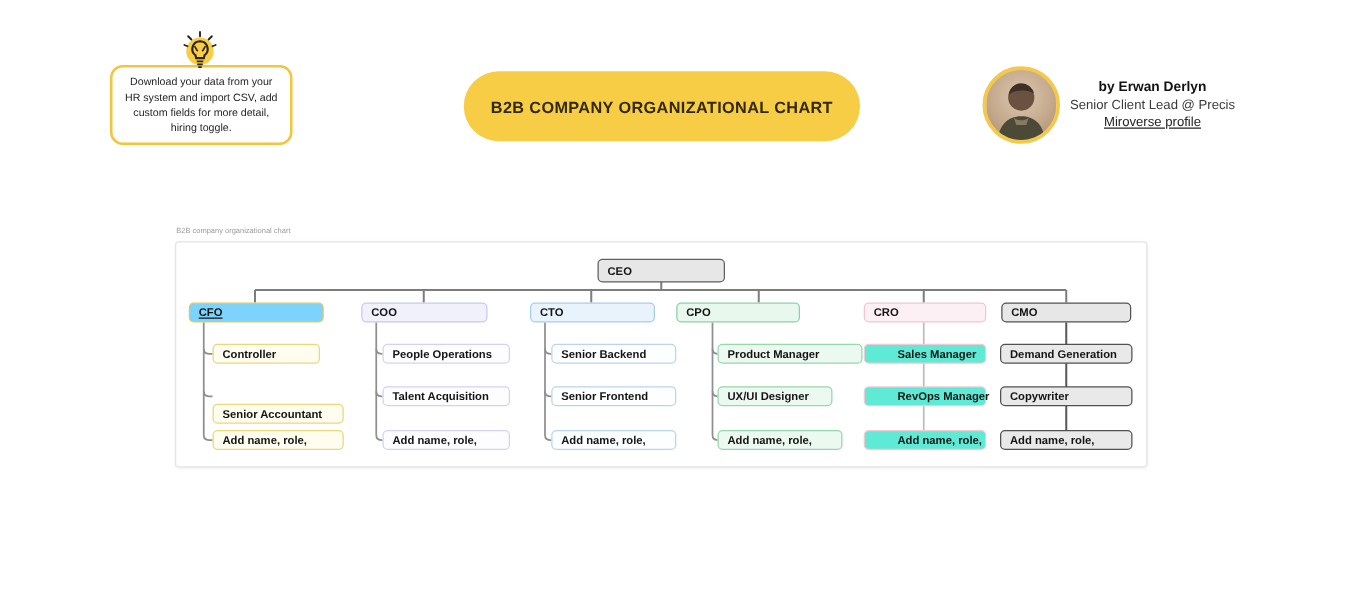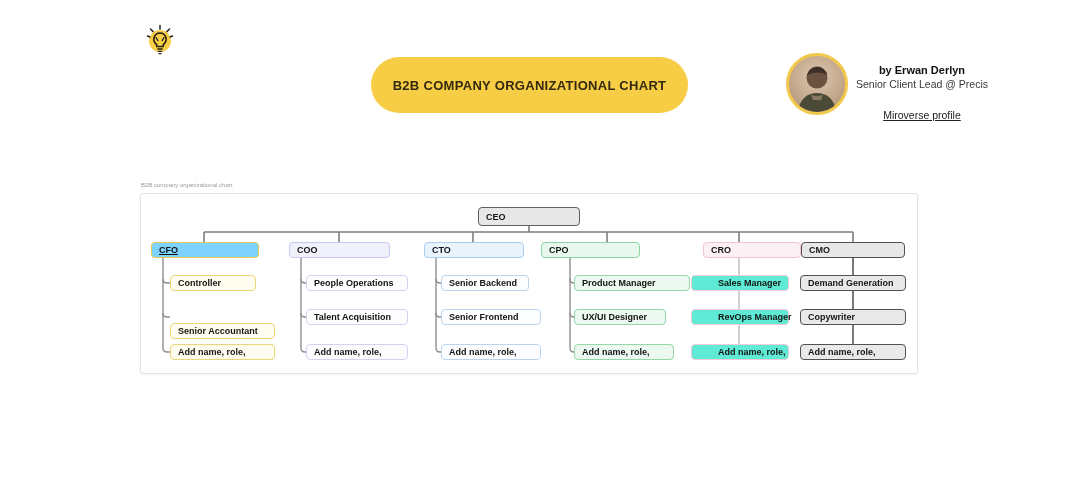--- a/index.html
+++ b/index.html
@@ -32,21 +32,21 @@
     border:3px solid #F2C94C; border-radius:50%;
     background:radial-gradient(circle at 50% 38%, #dcc7b0 0%, #c4a98d 55%, #a98a6d 100%);
     overflow:hidden;
   }
   .avatar svg { position:absolute; left:0; top:0; }
   .author-text {
     position:absolute; left:852px; top:64px; width:140px; text-align:center;
   }
   .a1 { font-size:11px; font-weight:bold; color:#111; }
   .a2 { font-size:10.5px; color:#3a3a3a; margin-top:2px; }
-  .a3 { font-size:10.5px; color:#222; text-decoration:underline; margin-top:19px; display:block; cursor:pointer; }
+  .a3 { font-size:10.5px; color:#222; text-decoration:underline; margin-top:2px; display:block; cursor:pointer; }
 
   
   .caption { position:absolute; left:141px; top:182px; font-size:6px; color:#9b9b9b; }
   .panel {
     position:absolute; left:140px; top:193px; width:776px; height:179px;
     background:#fff; border:1px solid #e4e4e4; border-radius:3px;
     box-shadow:0 1px 3px rgba(0,0,0,.05); box-sizing:content-box;
   }
   .connectors { position:absolute; left:0; top:0; z-index:0; }
 
@@ -59,38 +59,41 @@
   }
   .ceo      { height:19px; background:#E7E7E7; border-color:#5f5f5f; border-width:1.4px; }
   .h-yellow { background:#7dd3fc; border-color:#E6C94E;text-decoration:underline; }
   .c-yellow { background:#FFFDF0; border-color:#EBD678; }
   .h-purple { background:#F1F1FB; border-color:#C7C8EE; }
   .c-purple { background:#FDFDFF; border-color:#D2D3F2; }
   .h-blue   { background:#E9F3FC; border-color:#A9CCEF; }
   .c-blue   { background:#FDFEFF; border-color:#B9D5F0; }
   .h-green  { background:#E9F8EF; border-color:#89D4A1; }
   .c-green  { background:#ECF9F1; border-color:#95D8AA; }
-  .h-pink   { background:#FCF0F4; border-color:#EFC6D1;margin-left:12px; }
+  .h-pink   { background:#FCF0F4; border-color:#EFC6D1; }
   .c-pink   { background:#5eead4; border-color:#F1CAD5;padding-left:26px; }
   .h-gray   { background:#E7E7E7; border-color:#515151; border-width:1.4px; }
   .c-gray   { background:#E9E9E9; border-color:#515151; border-width:1.4px; }
 </style>
 </head>
 <body>
 
 <div class="canvas">
 
   <svg class="bulb" viewBox="0 0 32 32">
     <circle cx="16" cy="17" r="11" fill="#F7CE46"></circle>
     <path d="M16 9 a6.2 6.2 0 0 1 3.6 11.2 l-.5 2.3 h-6.2 l-.5 -2.3 A6.2 6.2 0 0 1 16 9 z" fill="none" stroke="#2b2416" stroke-width="1.7"></path>
     <path d="M13.4 25 h5.2 M13.8 27.4 h4.4 M14.6 29.6 h2.8" stroke="#2b2416" stroke-width="1.4" fill="none"></path>
     <path d="M16 1.5 V5 M6.5 5 l2.6 2.6 M25.5 5 l-2.6 2.6 M3.5 12 l2.5 1 M28.5 12 l-2.5 1" stroke="#2b2416" stroke-width="1.5" fill="none" stroke-linecap="round"></path>
     <path d="M12 13.5 l1.8 3 M20 13.5 l-1.8 3" stroke="#2b2416" stroke-width="1.4" fill="none" stroke-linecap="round"></path>
   </svg>
 
+  <div class="tip-note">
+    <span>Download your data from your HR system and import CSV, add custom fields for more detail, hiring toggle.</span>
+  </div>
 
   <div class="title-pill">
     <span>B2B COMPANY ORGANIZATIONAL CHART</span>
   </div>
 
   <div class="avatar">
     <svg width="56" height="56" viewBox="0 0 56 56">
       <circle cx="28" cy="22" r="10.5" fill="#6b5240"></circle>
       <path d="M28 10.5 a10.5 10.5 0 0 1 10.3 8.5 c-3 -2.5 -14 -4.5 -20.4 .8 A10.5 10.5 0 0 1 28 10.5z" fill="#3e3028"></path>
       <path d="M9 56 c1.5 -13 9 -19 19 -19 s17.5 6 19 19 z" fill="#4b4a36"></path>
@@ -149,21 +152,21 @@
     <div class="obox h-gray" style="left:660px;top:48px;width:104px">CMO</div>
 
     <div class="obox c-yellow" style="left:29px;top:81px;width:86px">Controller</div>
     <div class="obox c-yellow" style="left:29px;top:129px;width:105px">Senior Accountant</div>
     <div class="obox c-yellow" style="left:29px;top:150px;width:105px">Add name, role,</div>
 
     <div class="obox c-purple" style="left:165px;top:81px;width:102px">People Operations</div>
     <div class="obox c-purple" style="left:165px;top:115px;width:102px">Talent Acquisition</div>
     <div class="obox c-purple" style="left:165px;top:150px;width:102px">Add name, role,</div>
 
-    <div class="obox c-blue" style="left:300px;top:81px;width:88px">Senior Backend</div>
+    <div class="obox c-blue" style="left:300px;top:81px;width:100px">Senior Backend</div>
     <div class="obox c-blue" style="left:300px;top:115px;width:100px">Senior Frontend</div>
     <div class="obox c-blue" style="left:300px;top:150px;width:100px">Add name, role,</div>
 
     <div class="obox c-green" style="left:433px;top:81px;width:116px">Product Manager</div>
     <div class="obox c-green" style="left:433px;top:115px;width:92px">UX/UI Designer</div>
     <div class="obox c-green" style="left:433px;top:150px;width:100px">Add name, role,</div>
 
     <div class="obox c-pink" style="left:550px;top:81px;width:98px">Sales Manager</div>
     <div class="obox c-pink" style="left:550px;top:115px;width:98px">RevOps Manager</div>
     <div class="obox c-pink" style="left:550px;top:150px;width:98px">Add name, role,</div>

